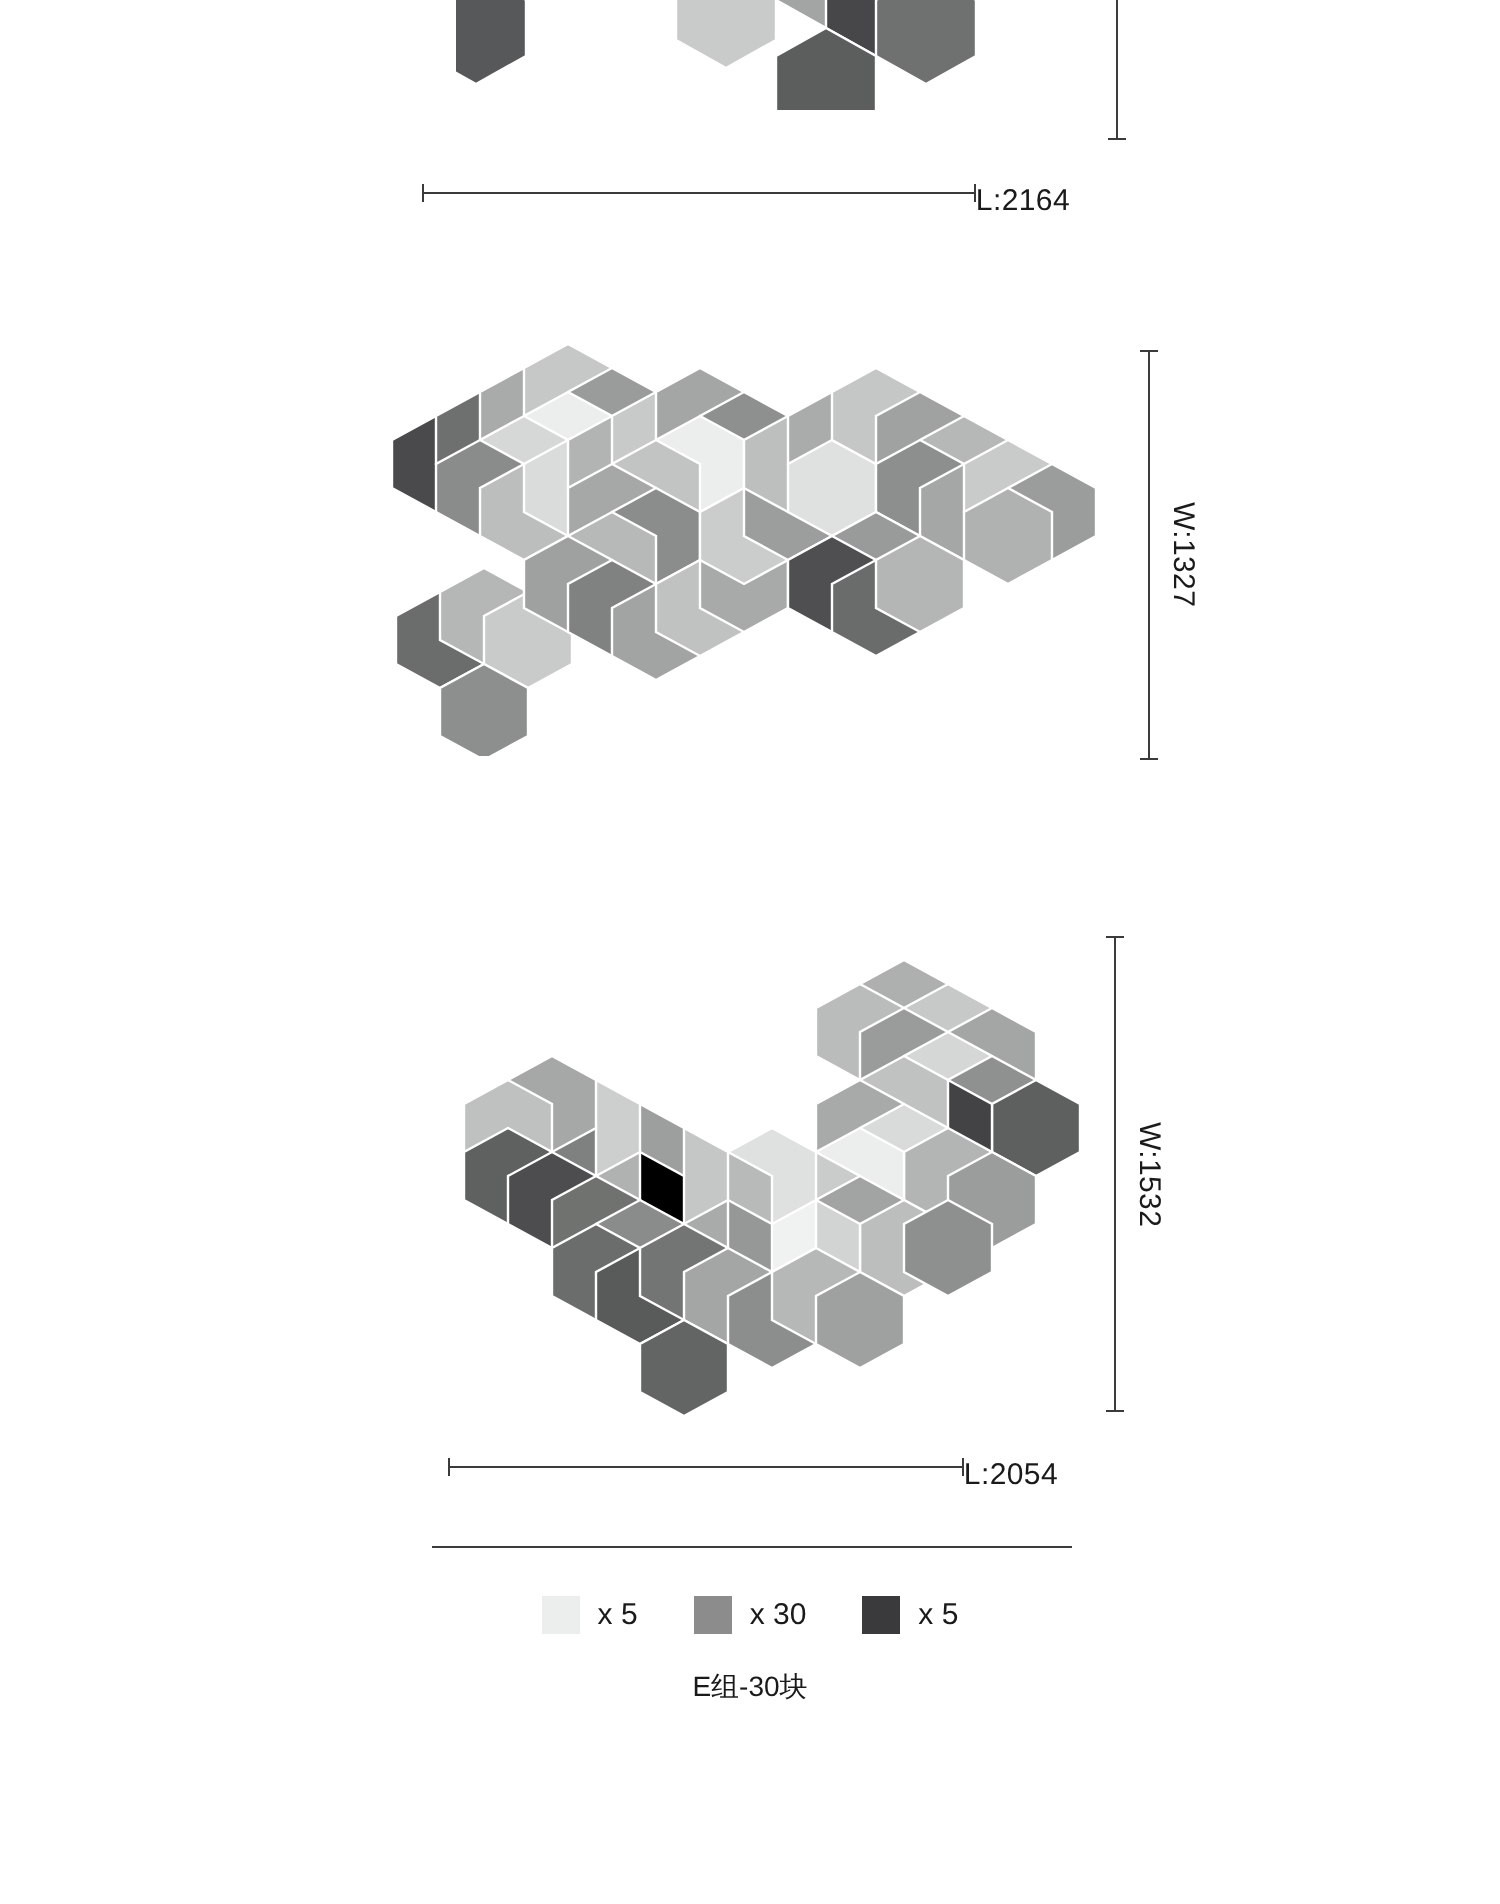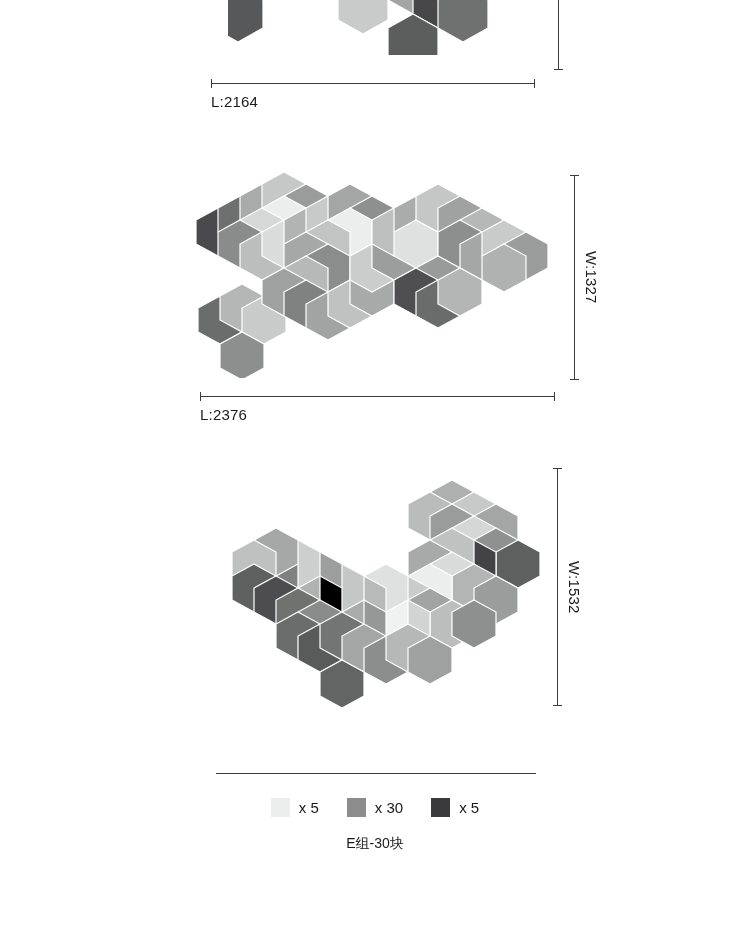--- a/index.html
+++ b/index.html
@@ -7,21 +7,21 @@
     width:750px;height:952px;
     background:#ffffff;
     font-family:"Liberation Sans", sans-serif;
     color:#1a1a1a;
     position:relative;
     overflow:hidden;
   }
   .panel{position:absolute;left:0;width:750px;}
 
   
-  .hdim{position:absolute;display:flex;flex-direction:column;align-items:flex-start;}
+  .hdim{position:absolute;display:flex;flex-direction:row;align-items:center;}
   .hdim .line{position:relative;height:1px;background:#3b3b3b;width:100%;}
   .hdim .line:before,.hdim .line:after{
     content:"";position:absolute;top:-4px;width:1px;height:9px;background:#3b3b3b;
   }
   .hdim .line:before{left:0;}
   .hdim .line:after{right:0;}
   .hdim .label{margin-top:9px;font-size:15px;letter-spacing:.2px;color:#1a1a1a;}
 
   .vdim{position:absolute;display:flex;flex-direction:row;align-items:center;}
   .vdim .line{position:relative;width:1px;background:#3b3b3b;height:100%;}
@@ -126,24 +126,20 @@
         <polygon points="330,64 352,76 352,100 330,112 308,100 308,76" fill="#9b9d9c"></polygon>
         <polygon points="308,76 330,88 330,112 308,124 286,112 286,88" fill="#b0b2b1"></polygon>
         <polygon points="242,88 264,100 264,124 242,136 220,124 220,100" fill="#999b9a"></polygon>
         <polygon points="220,100 242,112 242,136 220,148 198,136 198,112" fill="#4f4f51"></polygon>
         <polygon points="242,112 264,124 264,148 242,160 220,148 220,124" fill="#6a6c6c"></polygon>
         <polygon points="264,100 286,112 286,136 264,148 242,136 242,112" fill="#b4b6b5"></polygon>
       </g>
     </svg>
   </div>
 
-  <div class="hdim" style="left:200px;top:236px;width:355px;">
-    <div class="line"></div>
-    <div class="label">L:2376</div>
-  </div>
 
   <div class="vdim" style="left:574px;top:15px;height:205px;">
     <div class="line"></div>
     <div class="label">W:1327</div>
   </div>
 </div>
 
 <div class="panel" style="top:460px;height:300px;">
   <div class="art" style="left:222px;top:8px;">
     <svg width="320" height="245" viewBox="0 0 320 245">
@@ -192,20 +188,24 @@
         <polygon points="120,144 142,156 142,180 120,192 98,180 98,156" fill="#737574"></polygon>
         <polygon points="142,156 164,168 164,192 142,204 120,192 120,168" fill="#a4a6a5"></polygon>
         <polygon points="164,168 186,180 186,204 164,216 142,204 142,180" fill="#8c8e8d"></polygon>
         <polygon points="186,156 208,168 208,192 186,204 164,192 164,168" fill="#b6b8b7"></polygon>
         <polygon points="208,168 230,180 230,204 208,216 186,204 186,180" fill="#9fa1a0"></polygon>
         <polygon points="120,192 142,204 142,228 120,240 98,228 98,204" fill="#636565"></polygon>
       </g>
     </svg>
   </div>
 
+  <div class="hdim" style="left:224px;top:260px;width:305px;">
+    <div class="line"></div>
+    <div class="label">L:2054</div>
+  </div>
 
   <div class="vdim" style="left:557px;top:8px;height:238px;">
     <div class="line"></div>
     <div class="label">W:1532</div>
   </div>
 </div>
 
 <div class="legend-rule" style="left:216px;top:773px;width:320px;"></div>
 
 <div class="legend" style="left:0;top:798px;width:750px;">

